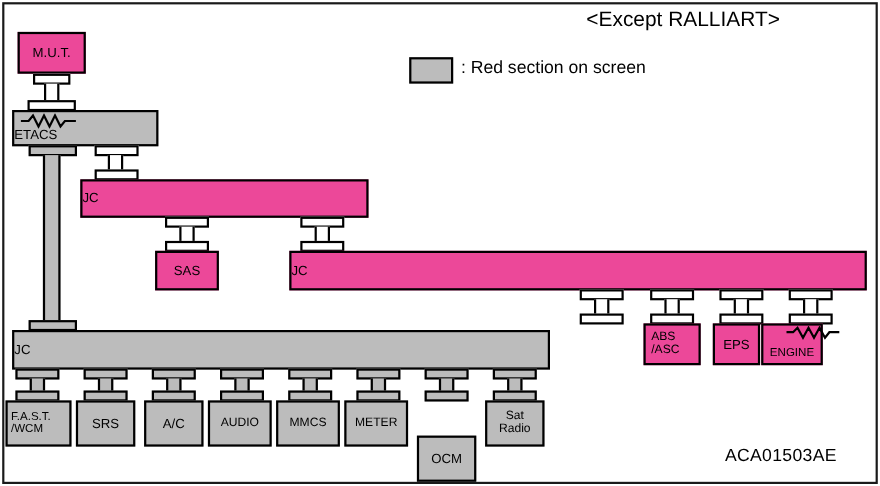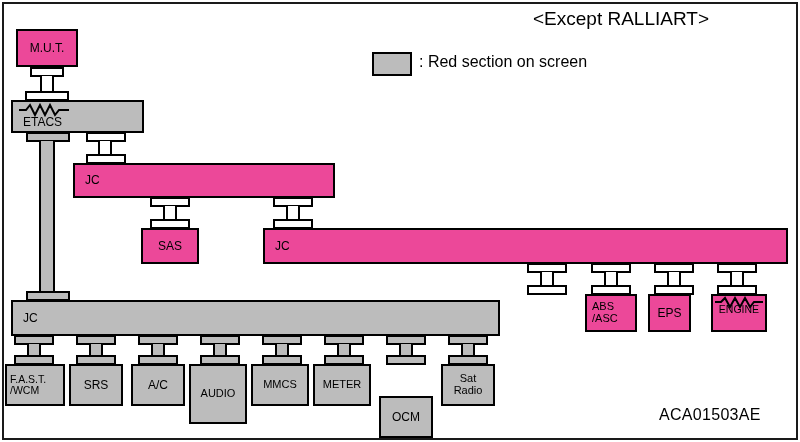--- a/index.html
+++ b/index.html
@@ -20,21 +20,21 @@
     position:absolute;box-sizing:border-box;
     border:2px solid #000;
     display:flex;align-items:center;justify-content:center;
     text-align:center;
     font-size:12px;line-height:1.05;
     color:#000;
     background:#ec4899;
     white-space:pre-line;
   }
   .node.gray{background:#bcbcbc;}
-  .node.left{justify-content:flex-start;padding-left:10px;text-align:left;}
+  .node.left{justify-content:flex-start;text-align:left;}
   .node.small{font-size:11px;}
   .node.tiny{font-size:10.5px;}
   
   .pin{
     position:absolute;box-sizing:border-box;
     border:2px solid #000;background:#ffffff;
   }
   .pin.gray{background:#bcbcbc;}
   .stem{
     position:absolute;box-sizing:border-box;
@@ -133,21 +133,21 @@
   <div class="stem" style="left:730px;top:272px;width:14px;height:14px;"></div>
   <div class="pin" style="left:717px;top:285px;width:40px;height:10px;"></div>
 
   <div class="node small" style="left:585px;top:294px;width:52px;height:38px;justify-content:flex-start;padding-left:5px;text-align:left;">
     <span class="node-label">ABS
 /ASC</span>
   </div>
   <div class="node" style="left:648px;top:294px;width:43px;height:38px;align-items:center;">
     <span class="node-label">EPS</span>
   </div>
-  <div class="node tiny" style="left:711px;top:294px;width:56px;height:38px;align-items:flex-end;padding-bottom:15px;">
+  <div class="node tiny" style="left:692px;top:294px;width:56px;height:38px;align-items:flex-end;padding-bottom:3px;">
     <span class="node-label">ENGINE</span>
   </div>
   <svg class="zig" style="left:714px;top:296px;" width="50" height="13" viewBox="0 0 50 13">
     <polyline points="1,6 7,6 11,2 16,11 21,2 26,11 31,2 36,11 40,6 49,6" fill="none" stroke="#000" stroke-width="2"></polyline>
   </svg>
 
   <div class="node gray left" style="left:11px;top:300px;width:489px;height:36px;">
     <span class="node-label">JC</span>
   </div>
 
@@ -186,21 +186,21 @@
   <div class="node gray tiny" style="left:5px;top:364px;width:60px;height:42px;justify-content:flex-start;padding-left:3px;text-align:left;">
     <span class="node-label">F.A.S.T.
 /WCM</span>
   </div>
   <div class="node gray" style="left:69px;top:364px;width:54px;height:42px;">
     <span class="node-label">SRS</span>
   </div>
   <div class="node gray" style="left:131px;top:364px;width:54px;height:42px;">
     <span class="node-label">A/C</span>
   </div>
-  <div class="node gray small" style="left:189px;top:364px;width:58px;height:60px;">
+  <div class="node gray small" style="left:189px;top:364px;width:58px;height:42px;">
     <span class="node-label">AUDIO</span>
   </div>
   <div class="node gray small" style="left:251px;top:364px;width:58px;height:42px;">
     <span class="node-label">MMCS</span>
   </div>
   <div class="node gray small" style="left:313px;top:364px;width:58px;height:42px;">
     <span class="node-label">METER</span>
   </div>
   <div class="node gray" style="left:379px;top:364px;width:54px;height:42px;margin-top:32px;">
     <span class="node-label">OCM</span>

